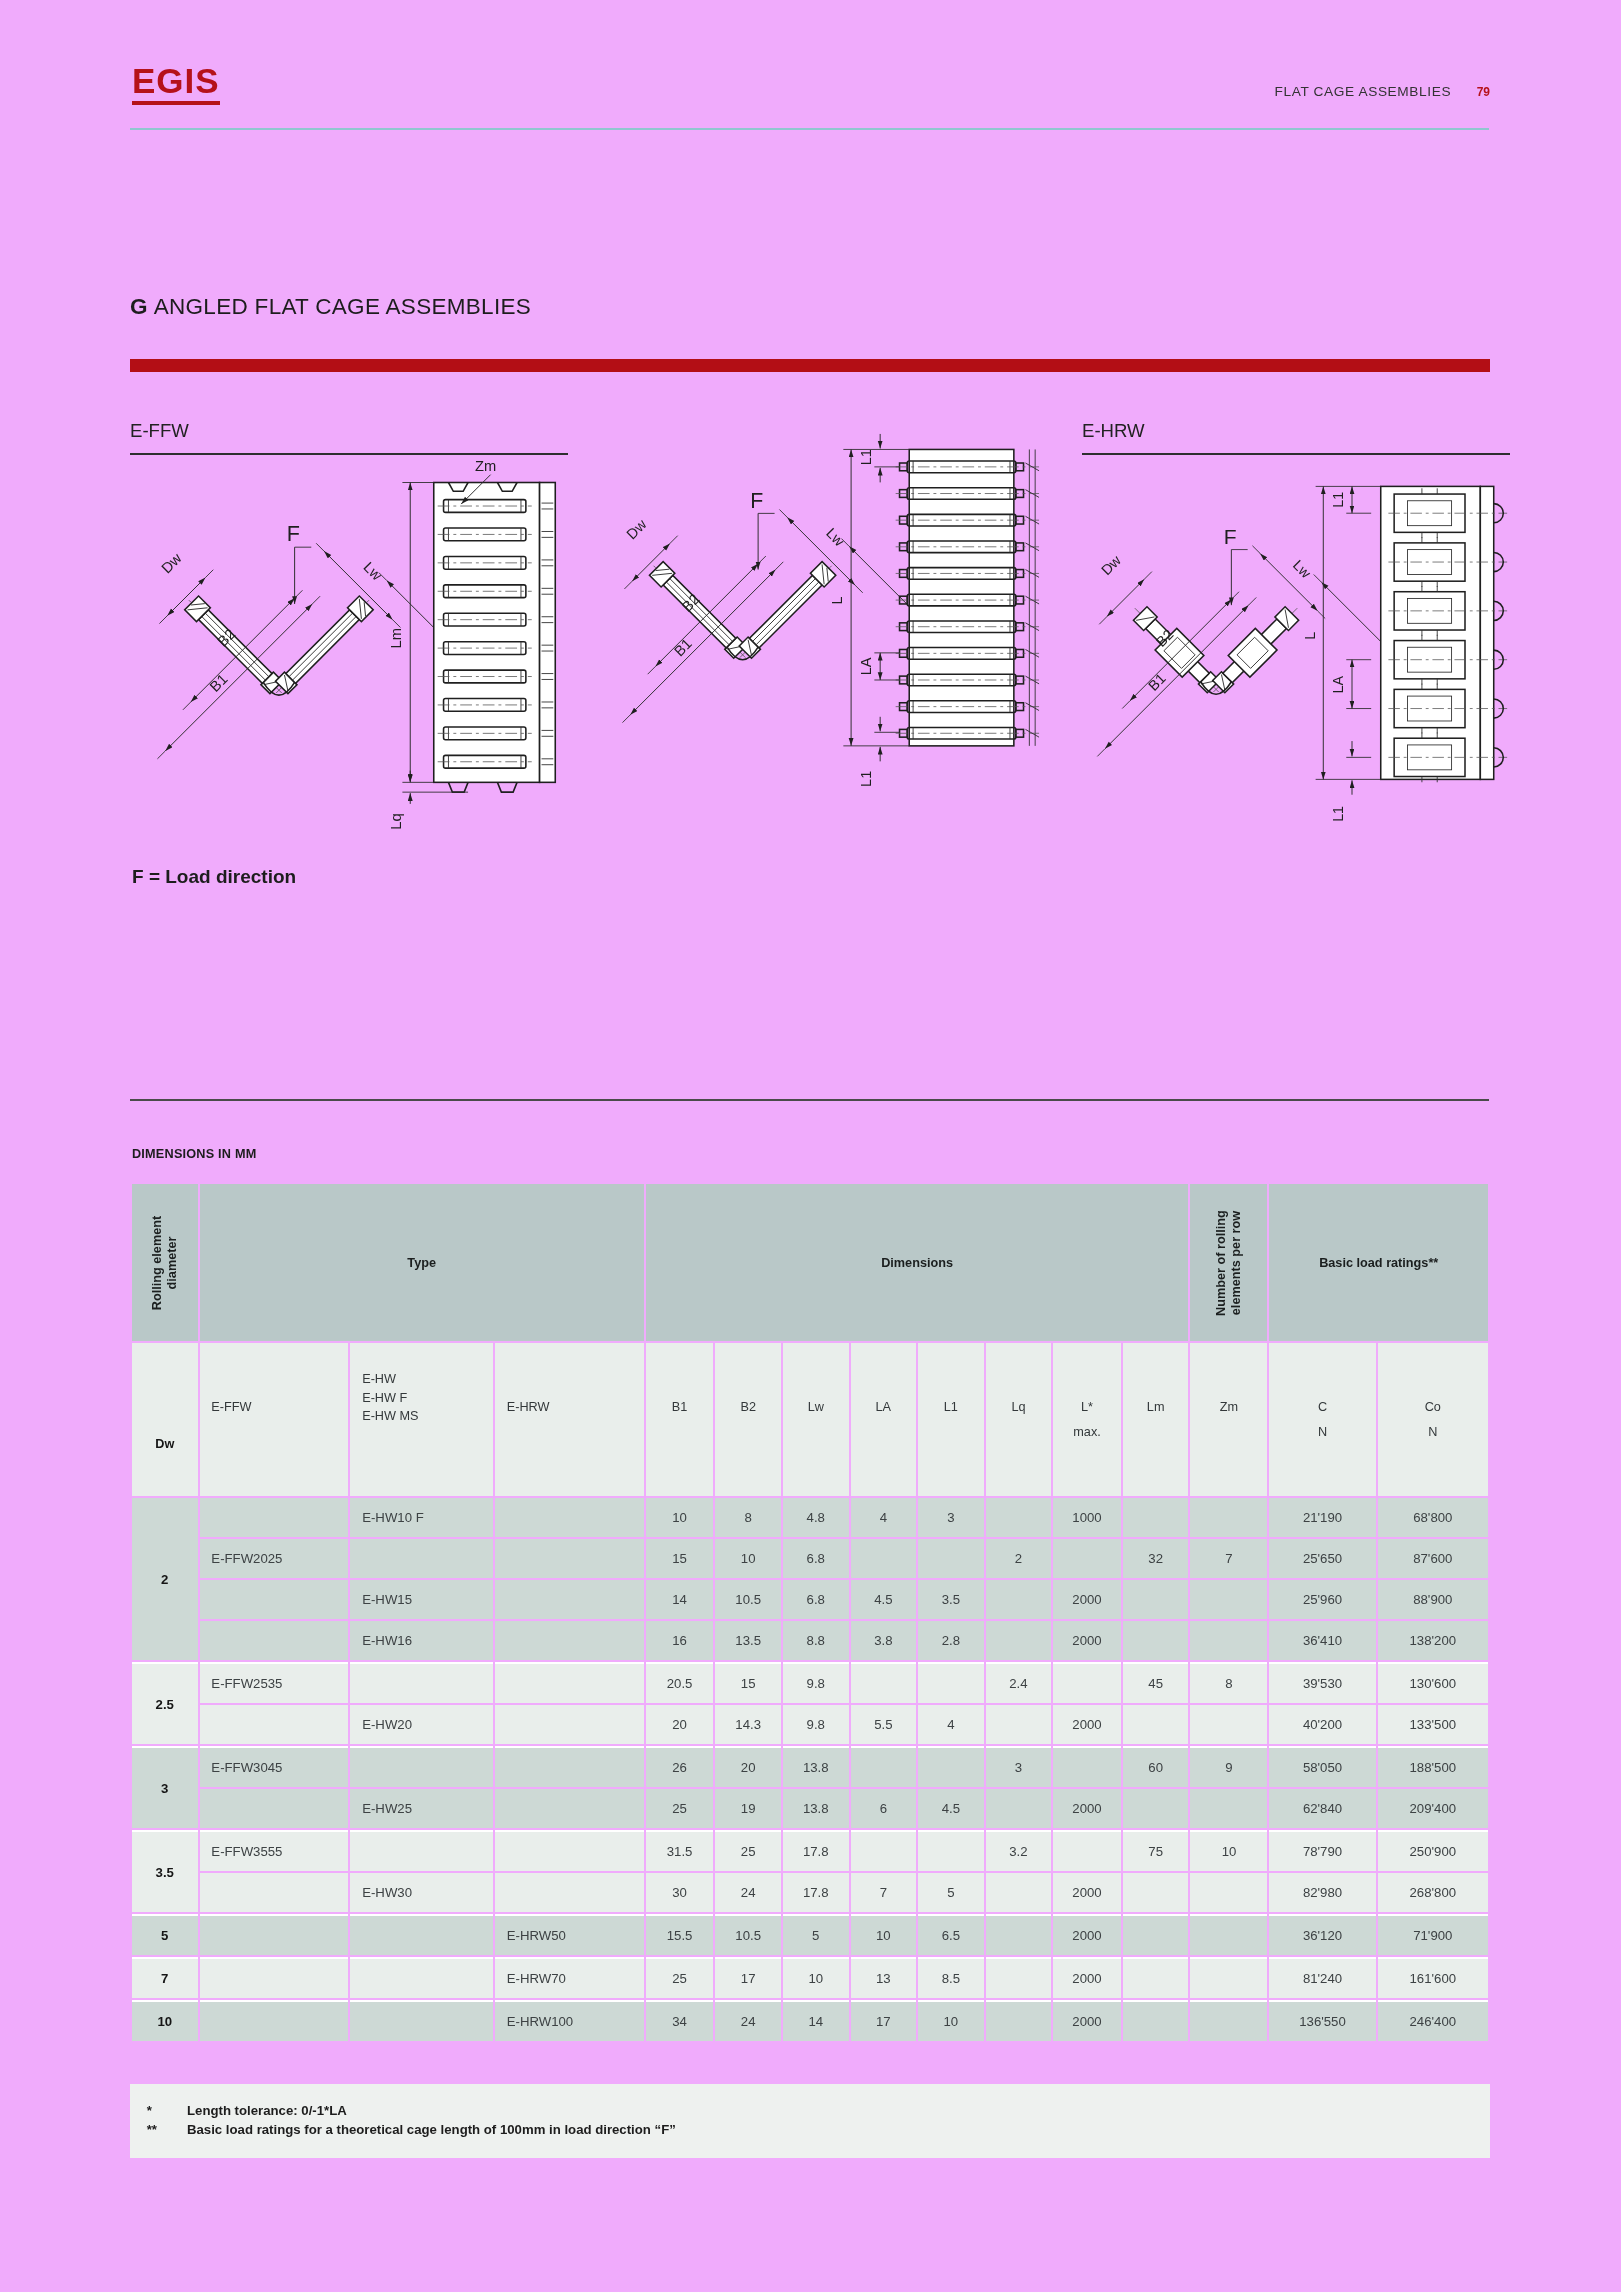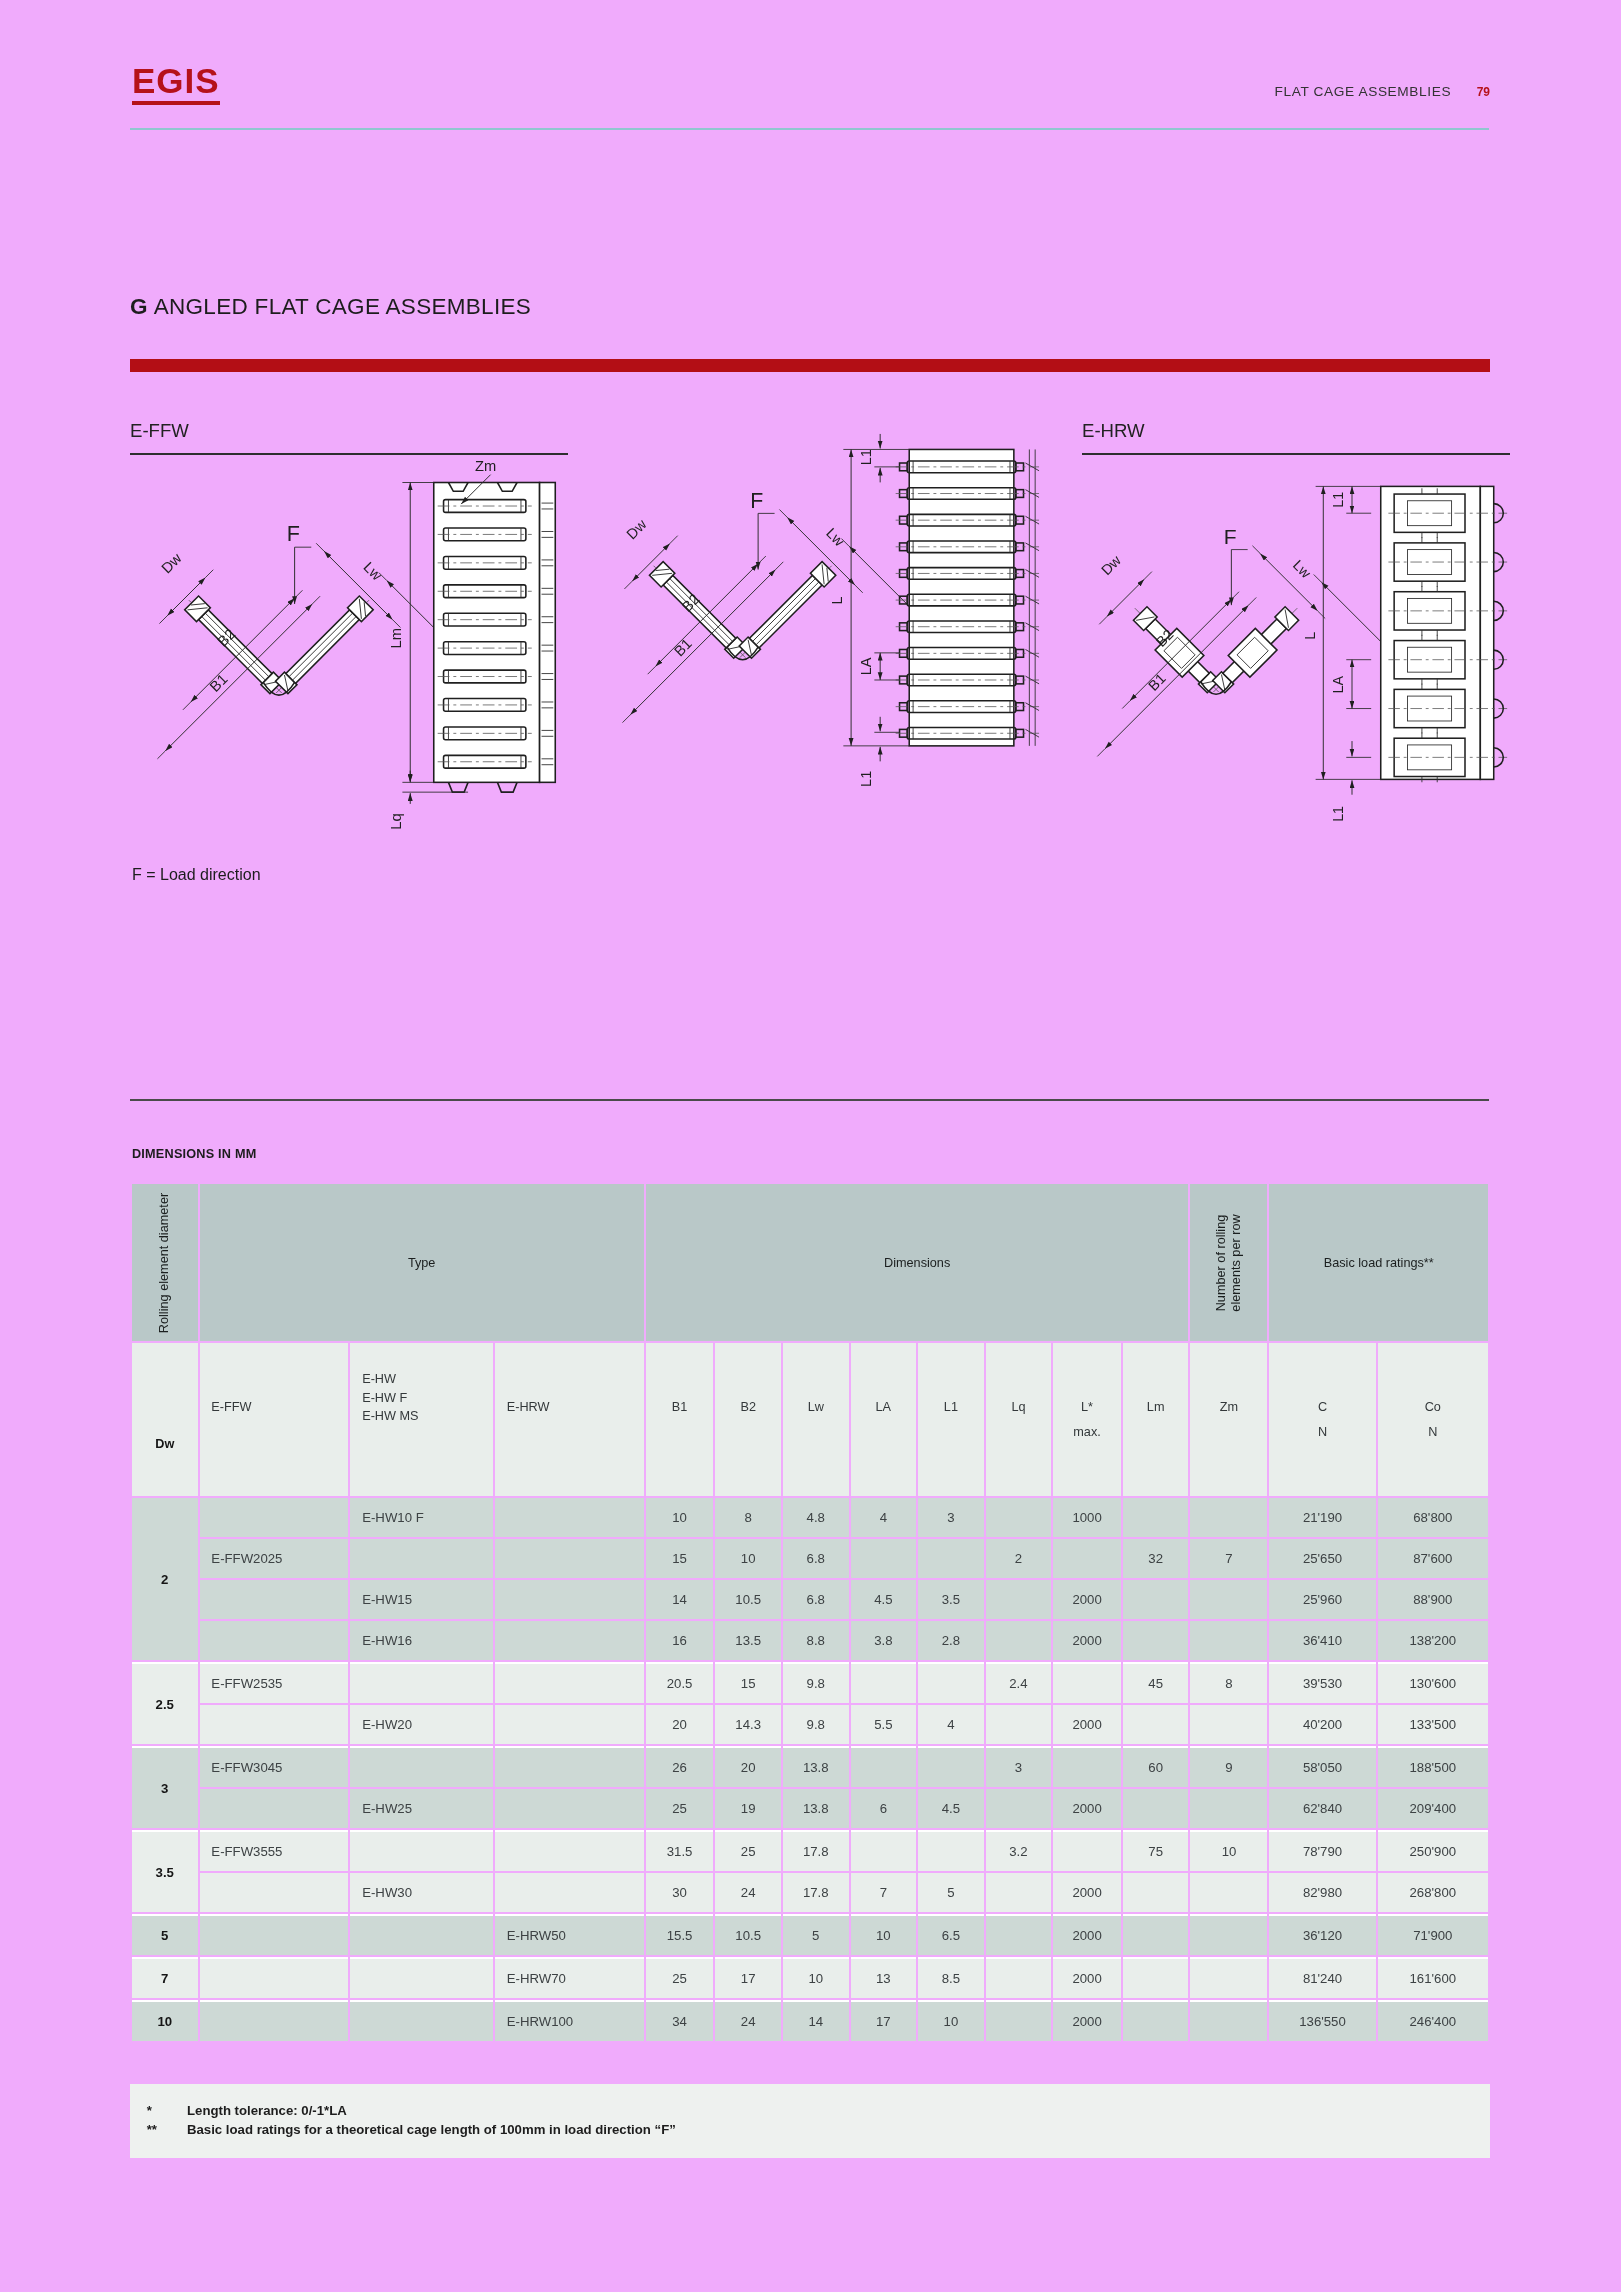--- a/index.html
+++ b/index.html
@@ -22,28 +22,28 @@
   .title { position:absolute; left:130px; top:294px; font-size:22.5px; color:#1d1d1d; letter-spacing:0.3px; }
   .title .g { font-weight:bold; margin-right:5.9px; }
   .red-bar { position:absolute; left:130px; top:359px; width:1360px; height:12.7px; background:#b30e15; }
   
   .draw-col { position:absolute; top:420px; }
   .draw-col.c1 { left:130px; width:438px; }
   .draw-col.c2 { left:607px; width:433px; }
   .draw-col.c3 { left:1082px; width:428px; }
   .draw-caption { font-size:18.6px; color:#222; padding-bottom:10.8px; border-bottom:2px solid #2e2e2e; }
   .draw-col svg { display:block; margin-top:2px; }
-  .load-note { position:absolute; left:132px; top:866px; font-size:16px; font-weight:normal; color:#1d1d1d; }
+  .load-note { position:absolute; left:132px; top:866px; font-size:19px; font-weight:bold; color:#1d1d1d; }
   .mid-rule { position:absolute; left:130px; top:1099px; width:1359px; height:2px; background:#4a4a4a; }
   
   .dims-title { position:absolute; left:132px; top:1147px; font-size:12.7px; font-weight:bold; color:#1d1d1d; letter-spacing:0.2px; }
   .table-wrap { position:absolute; left:130px; top:1182px; width:1360px; }
   table.dims { border-collapse:separate; border-spacing:2.9px; width:100%; table-layout:fixed; }
   table.dims th, table.dims td { padding:0; margin:0; }
-  .hd-dark { background:#b9c8c8; font-size:12.7px; font-weight:normal; color:#1b1f1f; text-align:center; vertical-align:middle; }
+  .hd-dark { background:#b9c8c8; font-size:12.7px; font-weight:bold; color:#1b1f1f; text-align:center; vertical-align:middle; }
   tr.hrow1 th { height:157px; }
   tr.hrow2 td { height:153px; background:#e9eeeb; vertical-align:top; font-weight:normal; color:#33383a; font-size:12.7px; }
   .vwrap { position:relative; width:100%; height:157px; }
   .vtext {
     position:absolute; left:50%; top:50%;
     transform:translate(-50%,-50%) rotate(-90deg);
     width:147px; text-align:center; line-height:1.2;
   }
   .h2cell { position:relative; height:110px; }
   .h2main { position:absolute; top:57px; left:0; width:100%; text-align:center; }

